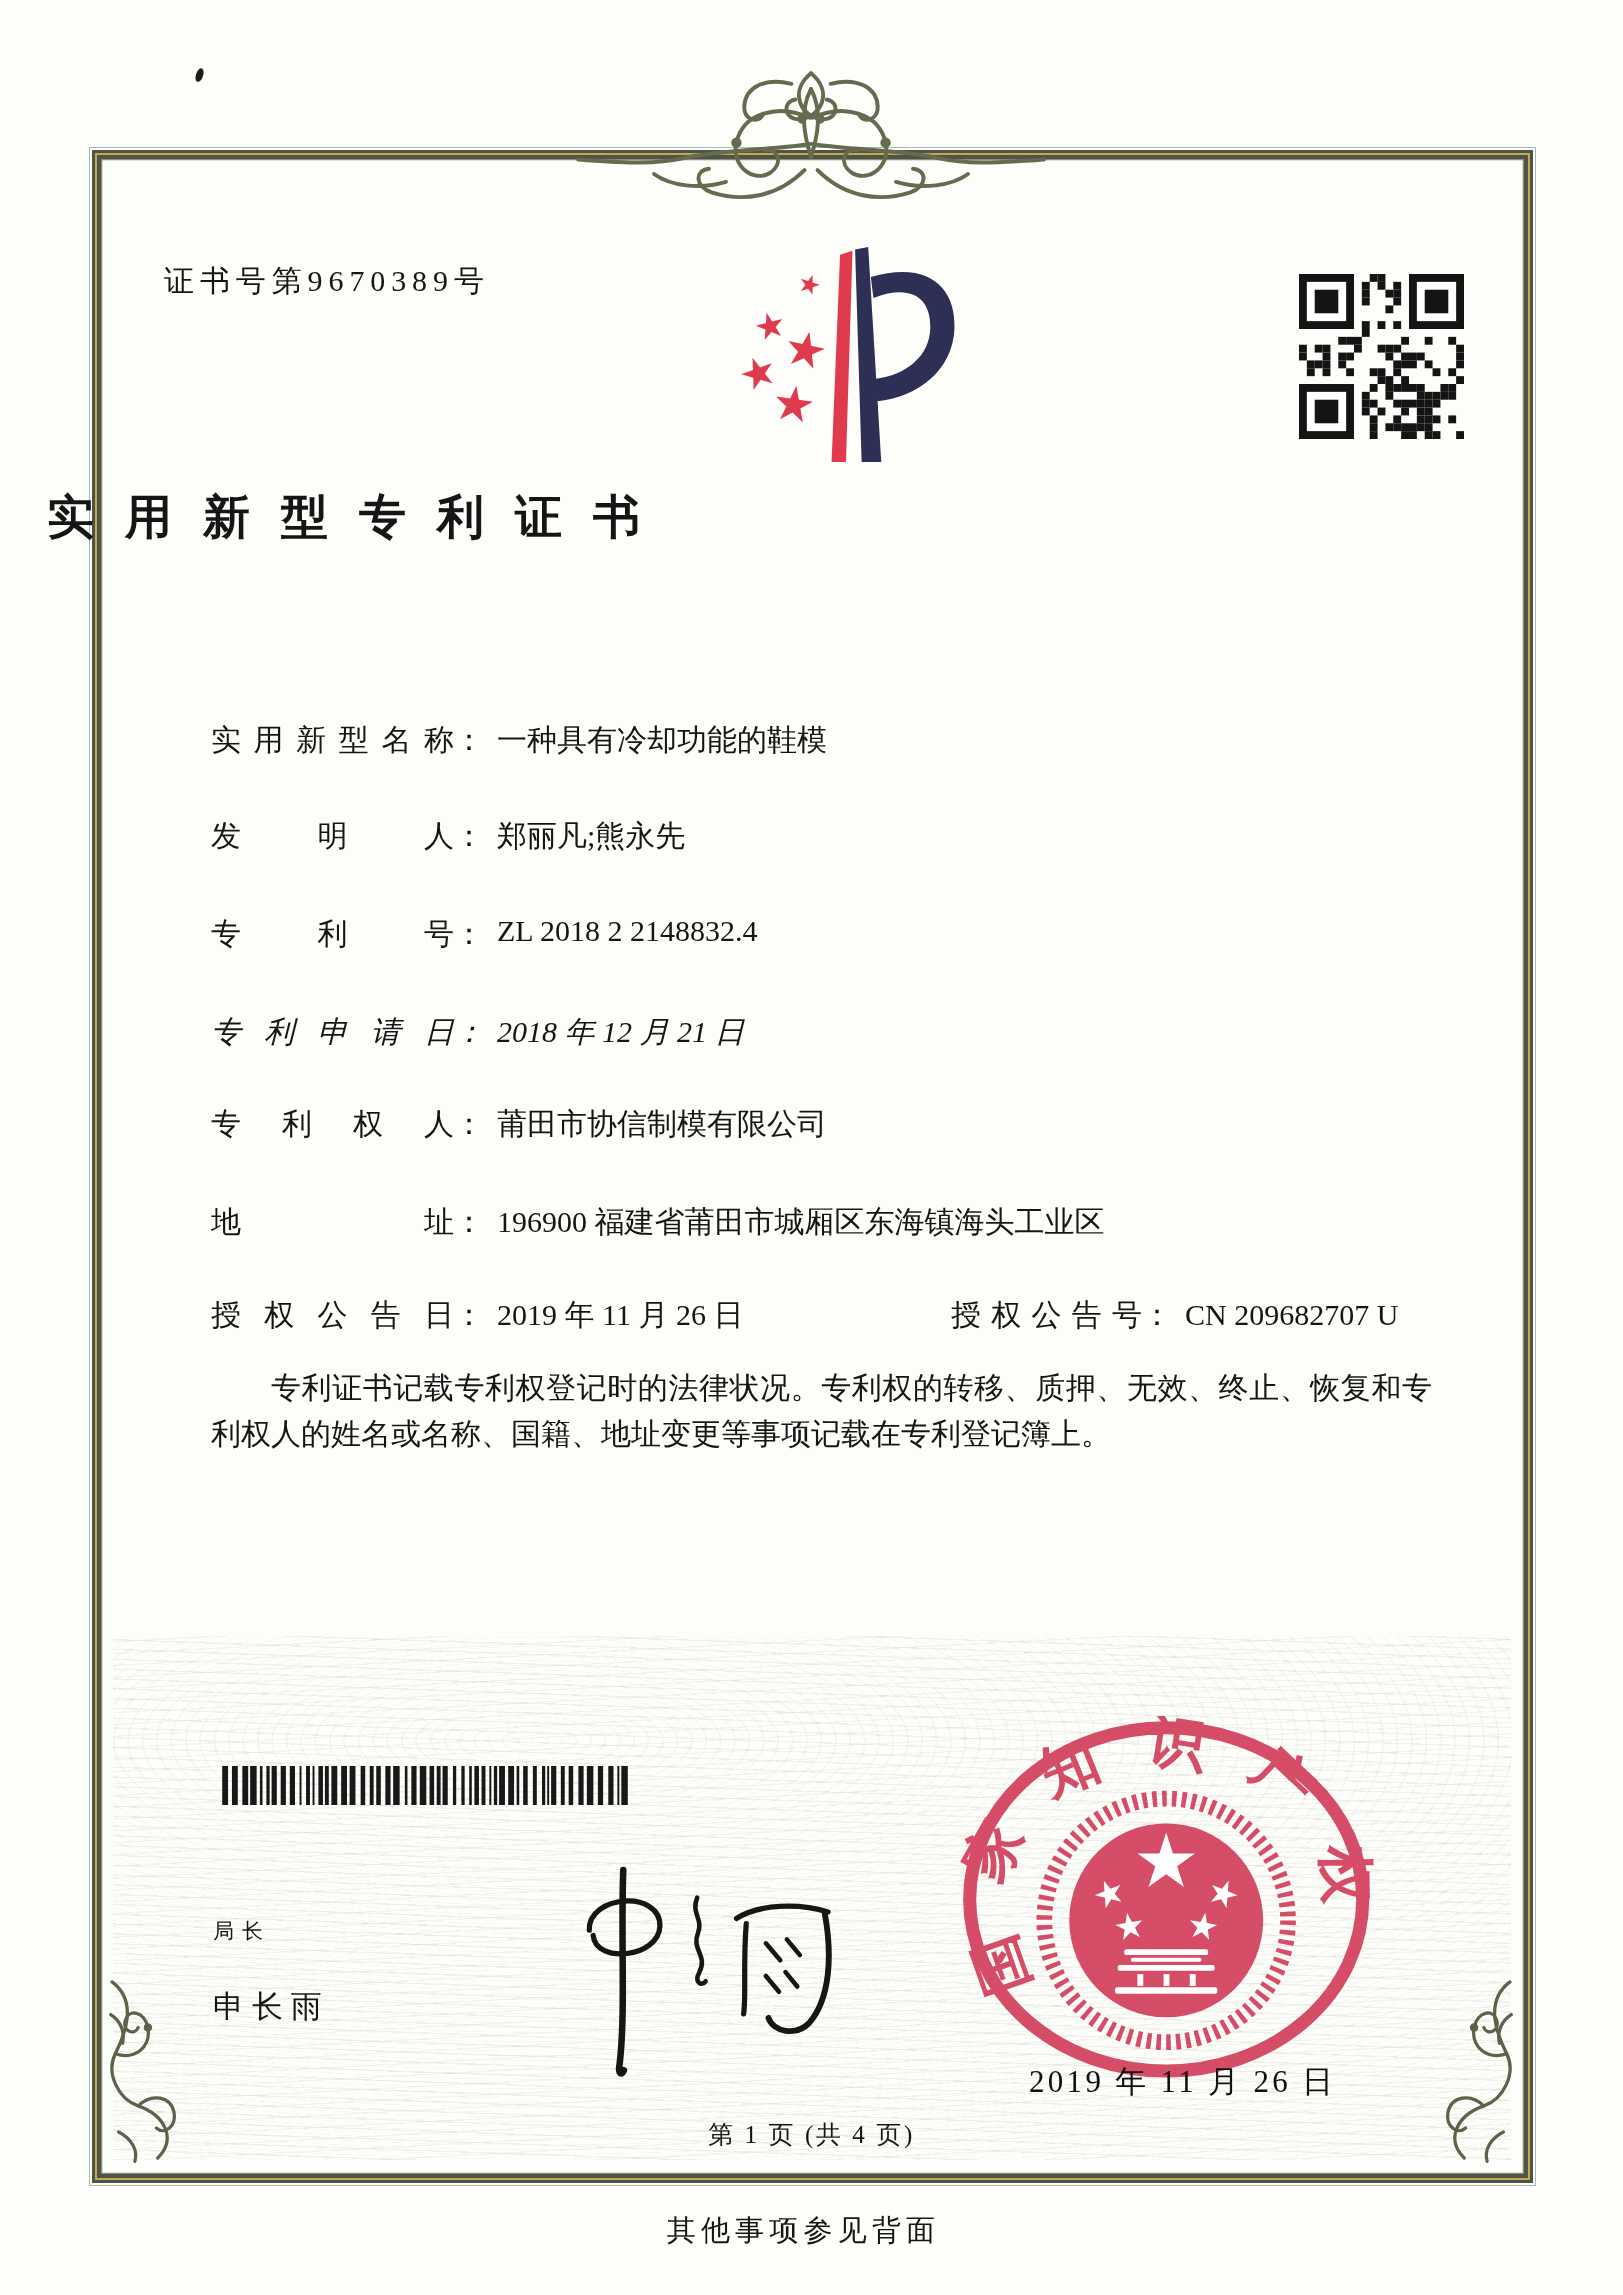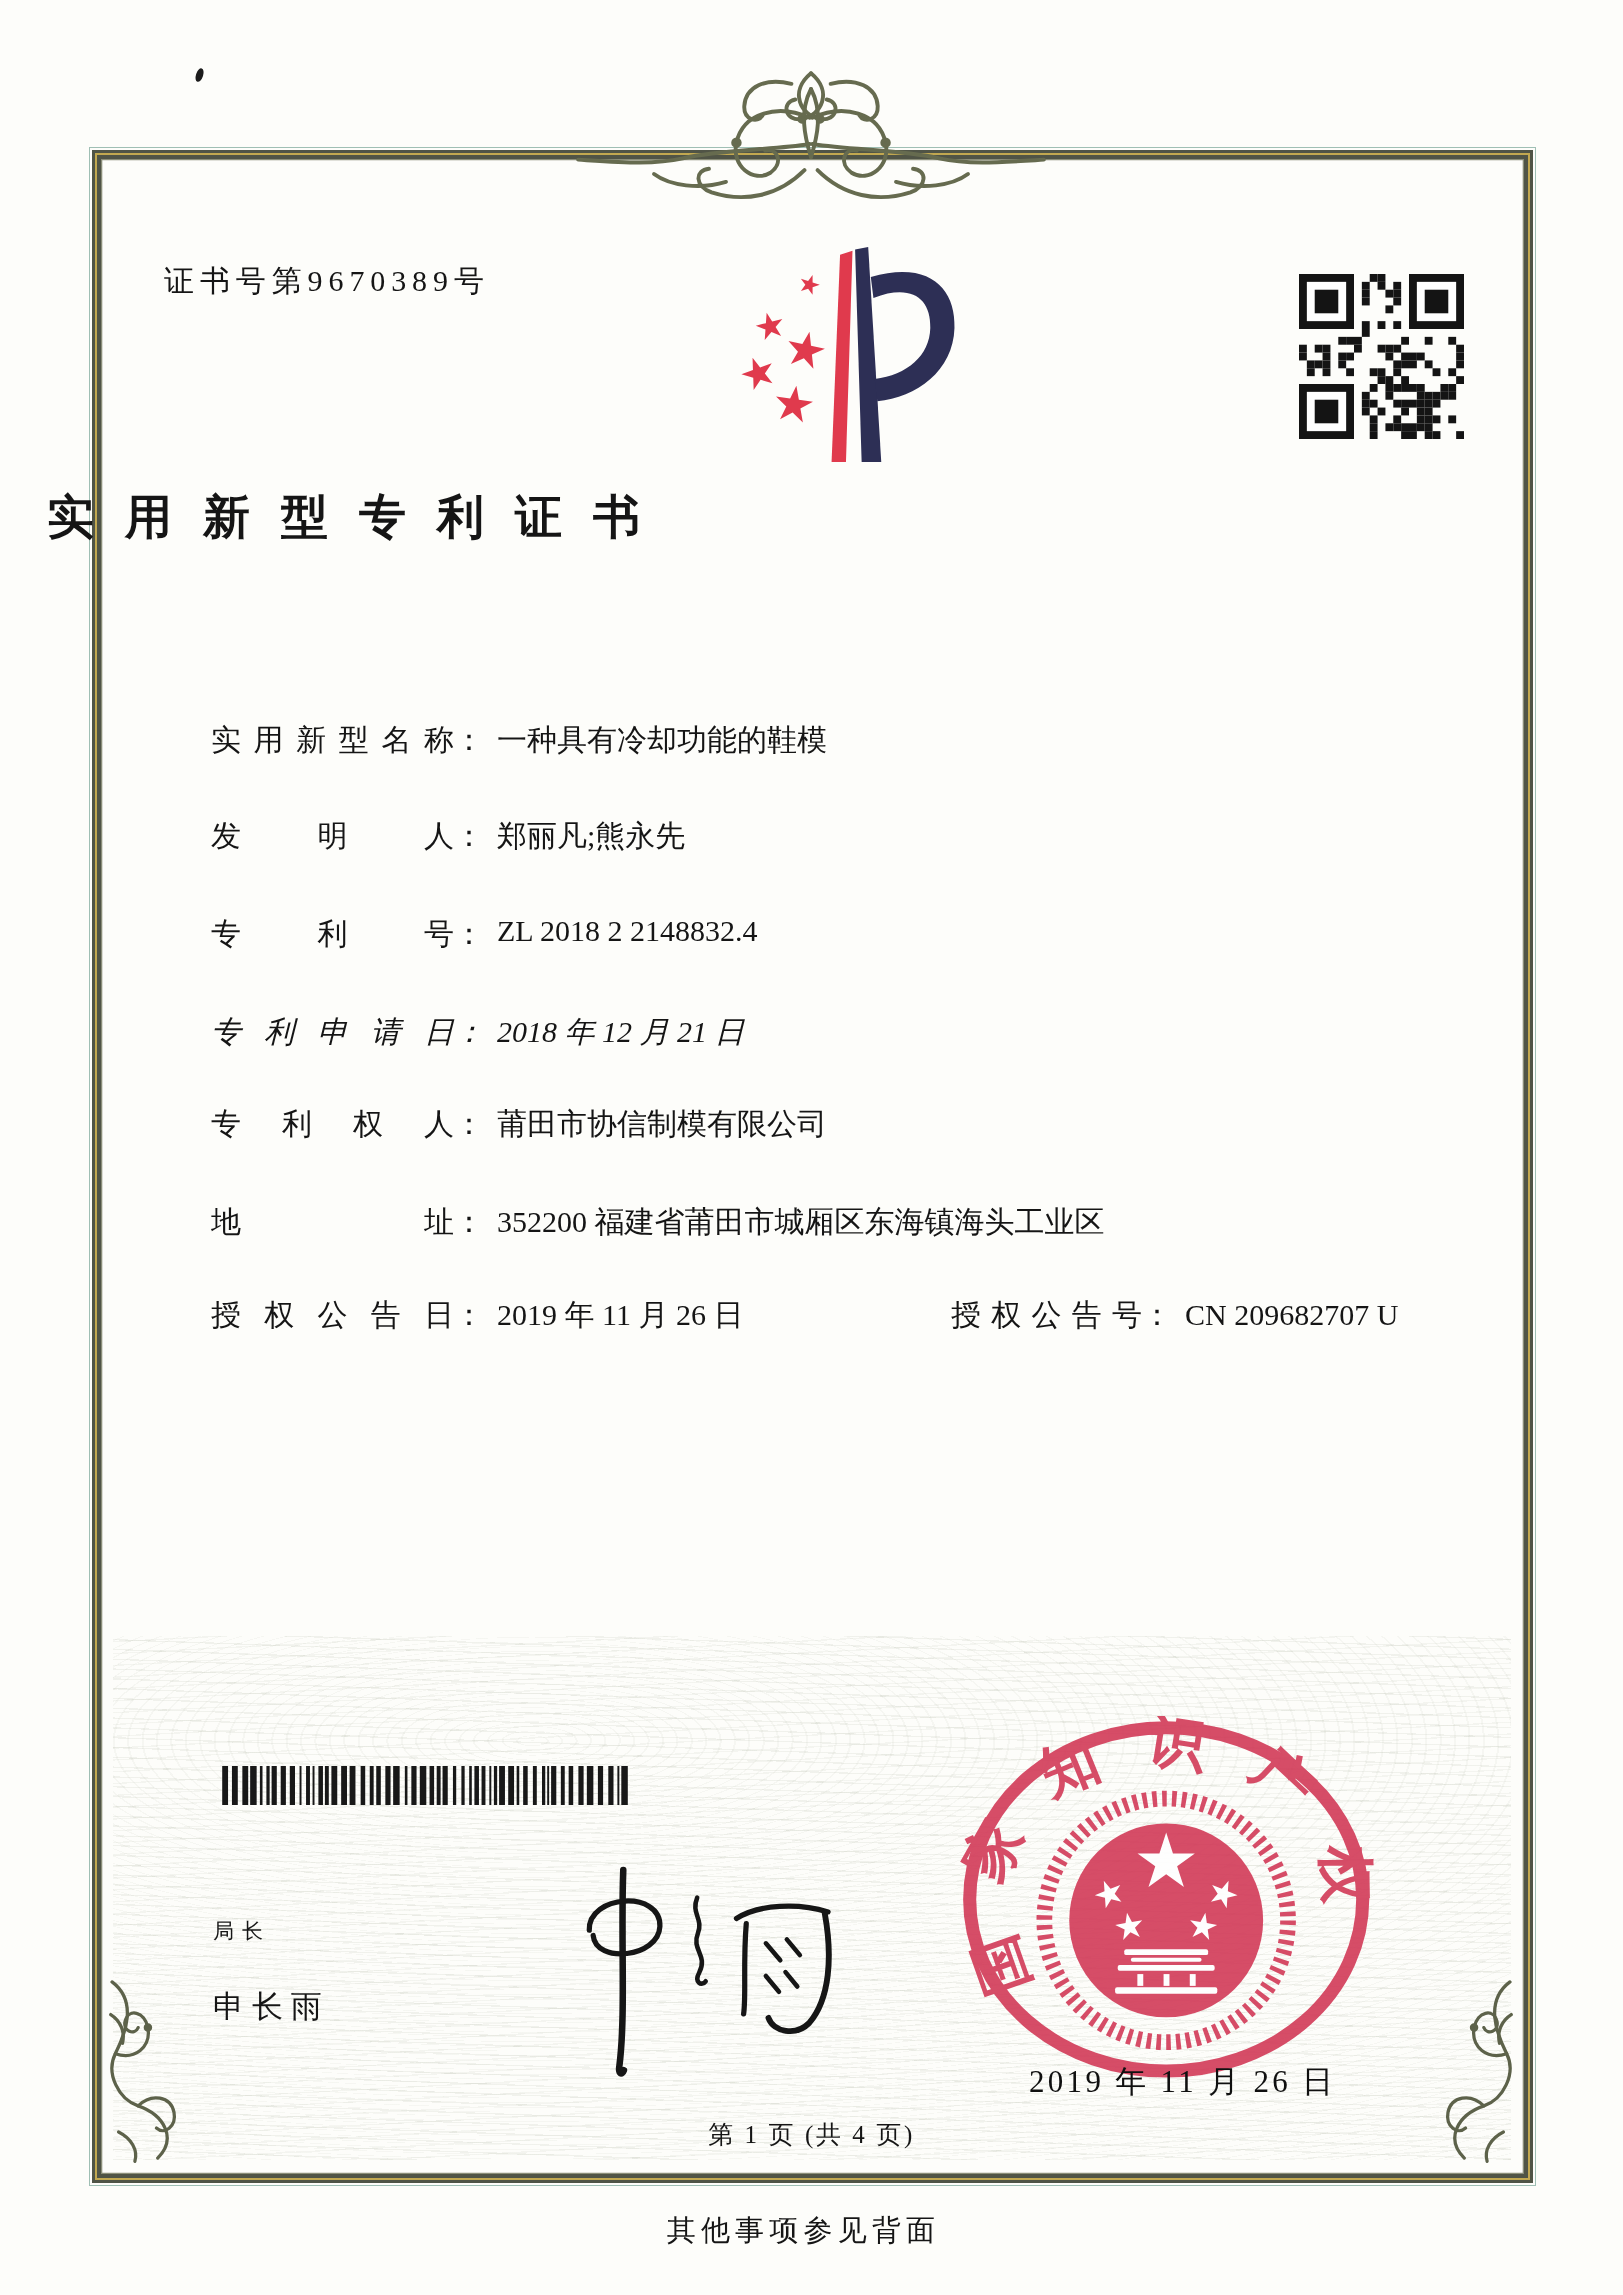--- a/index.html
+++ b/index.html
@@ -233,35 +233,36 @@
   <span class="fvalue">2018 年 12 月 21 日</span>
 </div>
 <div class="abs field" style="top:1104px;">
   <span class="flabel">专利权人</span>
     <span class="colon">：</span>
   <span class="fvalue">莆田市协信制模有限公司</span>
 </div>
 <div class="abs field" style="top:1202px;">
   <span class="flabel">地址</span>
     <span class="colon">：</span>
-  <span class="fvalue">352200 福建省莆田市城厢区东海镇海头工业区</span>
+  <span class="fvalue">196900 福建省莆田市城厢区东海镇海头工业区</span>
 </div>
 
 <div class="abs field" style="top:1295px;">
   <span class="flabel">授权公告日</span>
     <span class="colon">：</span>
   <span class="fvalue">2019 年 11 月 26 日</span>
   <span class="grant2">
     <span class="flabel">授权公告号</span>
       <span class="colon">：</span>
     <span class="fvalue">CN 209682707 U</span>
   </span>
 </div>
 
 <div class="abs paras">
+  <p>专利证书记载专利权登记时的法律状况。专利权的转移、质押、无效、终止、恢复和专利权人的姓名或名称、国籍、地址变更等事项记载在专利登记簿上。</p>
 </div>
 
 <svg id="barcode" class="abs z2" style="left:221px;top:1766px;" width="408" height="39" viewBox="0 0 624 60">
     <rect x="0" y="0" width="9" height="60" fill="#181818"></rect>
     <rect x="15" y="0" width="9" height="60" fill="#181818"></rect>
     <rect x="31" y="0" width="9" height="60" fill="#181818"></rect>
     <rect x="43" y="0" width="10" height="60" fill="#181818"></rect>
     <rect x="58" y="0" width="4" height="60" fill="#181818"></rect>
     <rect x="68" y="0" width="5" height="60" fill="#181818"></rect>
     <rect x="76" y="0" width="8" height="60" fill="#181818"></rect>

